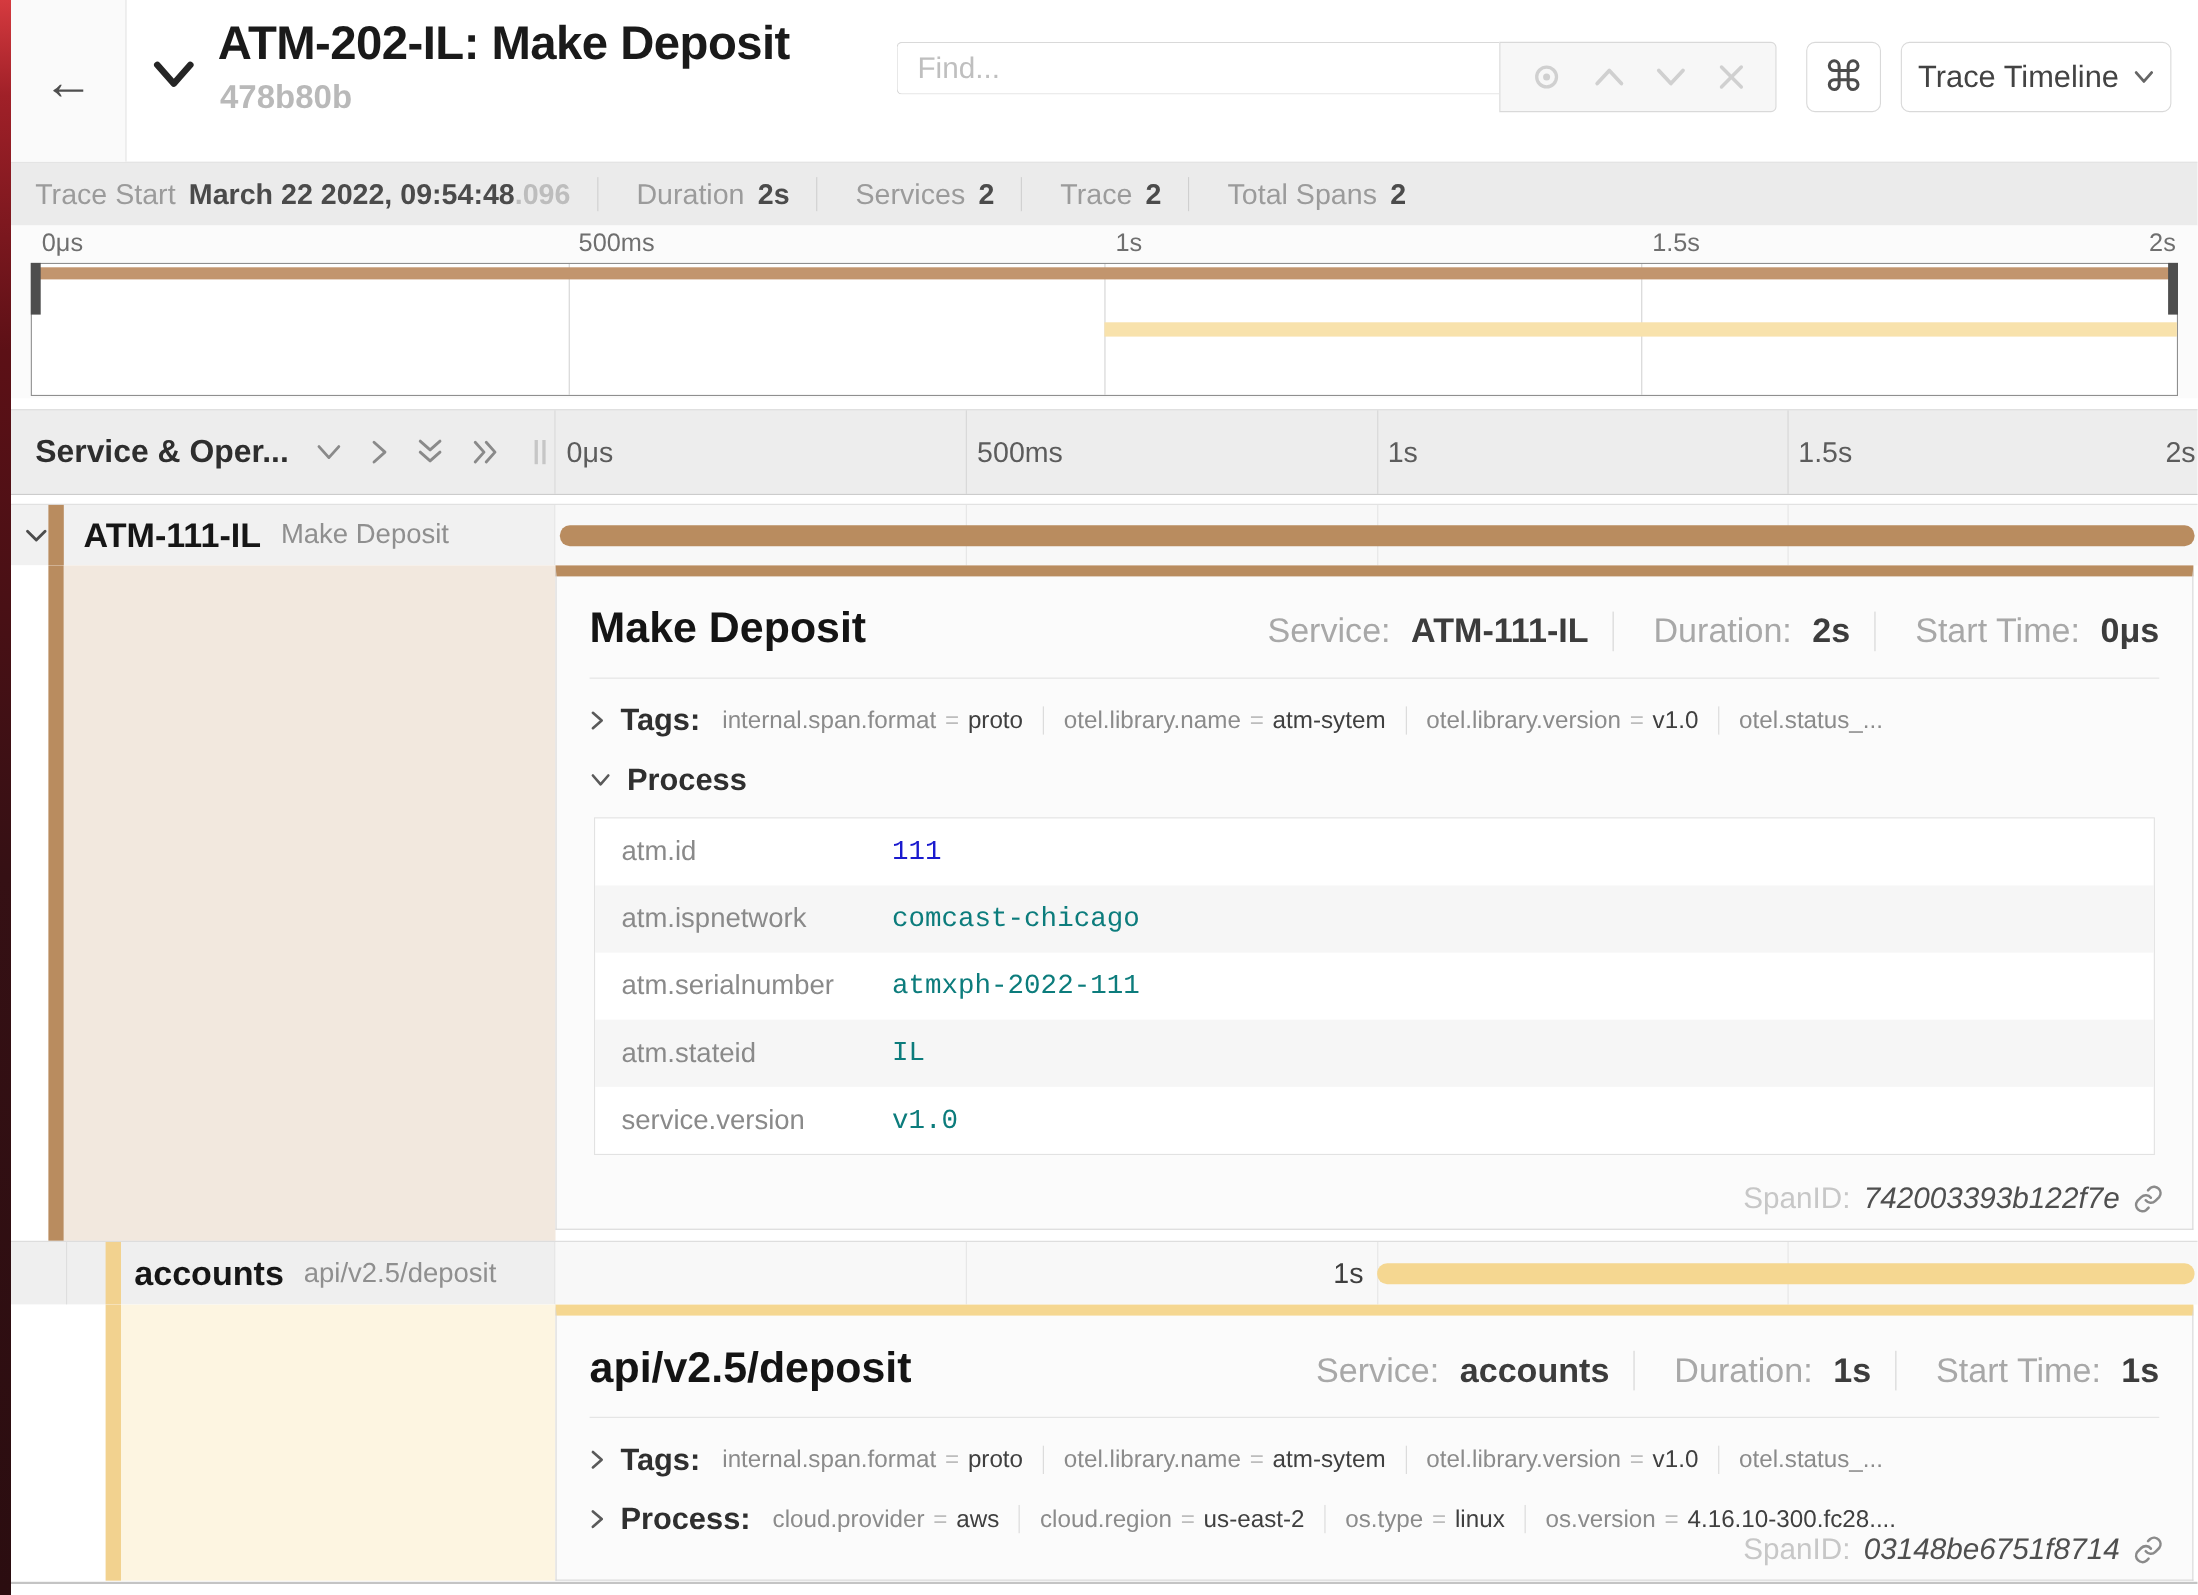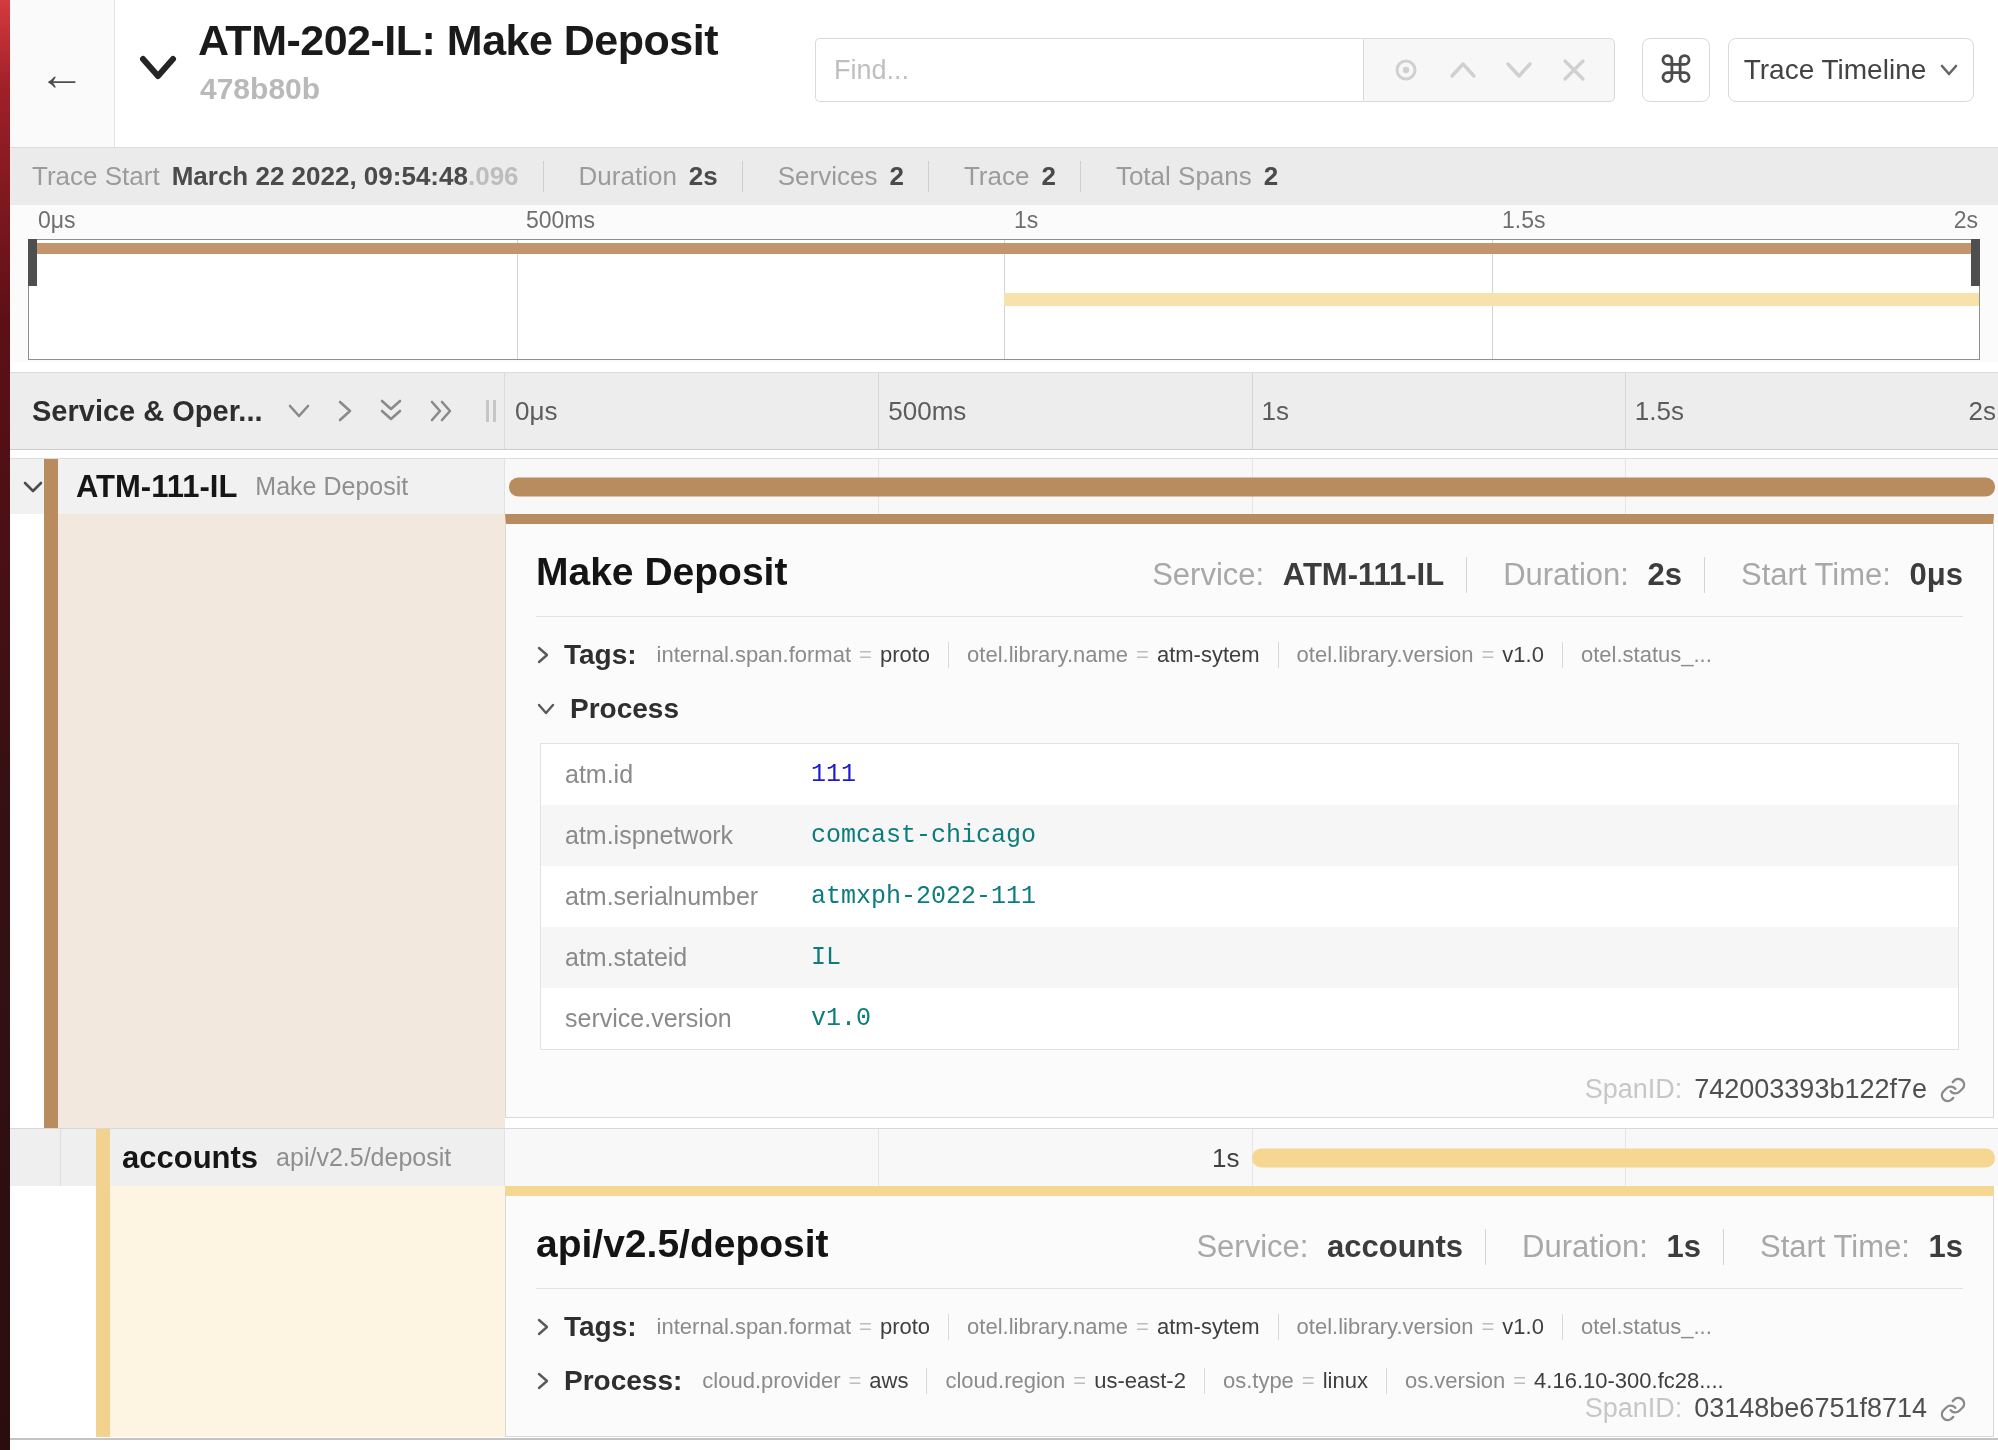--- a/index.html
+++ b/index.html
@@ -11,21 +11,21 @@
     background:linear-gradient(180deg,#d53a3f 0%,#a02028 6%,#5c1016 22%,#351014 55%,#2b0d10 100%); }
 
   
   .header { position:absolute; left:10px; top:0; right:0; height:148px; background:#fff; border-bottom:1px solid #dcdcdc; }
   .back-btn { position:absolute; left:0; top:0; width:105px; height:147px; background:#fafafa; border-right:1px solid #e4e4e4; display:flex; align-items:center; justify-content:center; cursor:pointer; }
   .back-glyph { font-size:46px; color:#4f4f4f; line-height:1; }
   .collapse-chev { position:absolute; left:128px; top:52px; cursor:pointer; }
   .title { position:absolute; left:188px; top:16px; font-size:43px; font-weight:bold; color:#1a1a1a; letter-spacing:-0.5px; white-space:nowrap; }
   .trace-id { position:absolute; left:190px; top:72px; font-size:30px; font-weight:bold; color:#b9b9b9; }
   .find-wrap { position:absolute; left:805px; top:38px; height:64px; display:flex; }
-  .find-input { width:548px; height:64px; border:1px solid #d9d9d9; border-right:none; border-radius:5px 0 0 5px; padding:0 18px; font-size:27px; color:#444; background:#fff; outline:none; font-family:"Liberation Sans", sans-serif; }
+  .find-input { width:548px; height:48px; border:1px solid #d9d9d9; border-right:none; border-radius:5px 0 0 5px; padding:0 18px; font-size:27px; color:#444; background:#fff; outline:none; font-family:"Liberation Sans", sans-serif; }
   .find-input::placeholder { color:#bfbfbf; }
   .find-addon { width:252px; height:64px; background:#f7f7f7; border:1px solid #d9d9d9; border-radius:0 5px 5px 0; display:flex; align-items:center; justify-content:space-evenly; }
   .addon-icon { display:flex; cursor:pointer; }
   .cmd-btn { position:absolute; left:1632px; top:38px; width:68px; height:64px; background:#fff; border:1px solid #d9d9d9; border-radius:8px; display:flex; align-items:center; justify-content:center; font-size:38px; color:#4c4c4c; cursor:pointer; }
   .view-btn { position:absolute; left:1718px; top:38px; width:246px; height:64px; background:#fff; border:1px solid #d9d9d9; border-radius:8px; display:flex; align-items:center; justify-content:center; gap:14px; font-size:28px; color:#434343; cursor:pointer; white-space:nowrap; }
 
   
   .meta-bar { position:absolute; left:10px; top:148px; right:0; height:57px; background:#ebebeb; display:flex; align-items:center; padding-left:22px; font-size:26px; }
   .meta-item { display:flex; align-items:baseline; white-space:nowrap; }
   .meta-item + .meta-item { border-left:1px solid #cfcfcf; margin-left:24px; padding-left:35px; }
@@ -112,21 +112,21 @@
   .tag-eq:empty, .tag-v:empty { display:none; }
   .pt { margin:18px 0 0 4px; border:1px solid #e2e2e2; background:#fff; width:calc(100% - 8px); }
   .pt-row { display:flex; align-items:center; height:61px; font-size:25px; }
   .pt-row:nth-child(even) { background:#f6f6f6; }
   .pt-k { width:270px; flex:none; color:#8a8a8a; padding-left:24px; }
   .pt-v { font-family:"Liberation Mono", monospace; }
   .pt-v.num { color:#1a1ace; }
   .pt-v.str { color:#0c7c7c; }
   .spanid-row { position:absolute; right:26px; bottom:12px; display:flex; align-items:center; gap:12px; font-size:27px; white-space:nowrap; }
   .sid-label { color:#c7c7c7; }
-  .sid-value { color:#4f4f4f; }
+  .sid-value { color:#4f4f4f;font-style:italic; }
   .link-icon { display:flex; cursor:pointer; }
 
   .white-strip { position:absolute; left:10px; top:450px; right:0; height:8px; background:#fff; }
   .bottom-border { position:absolute; left:10px; top:1438px; right:0; height:2px; background:#c4c4c4; }
 </style>
 </head>
 <body>
 
 <div class="screen">
   <div class="red-strip"></div>

